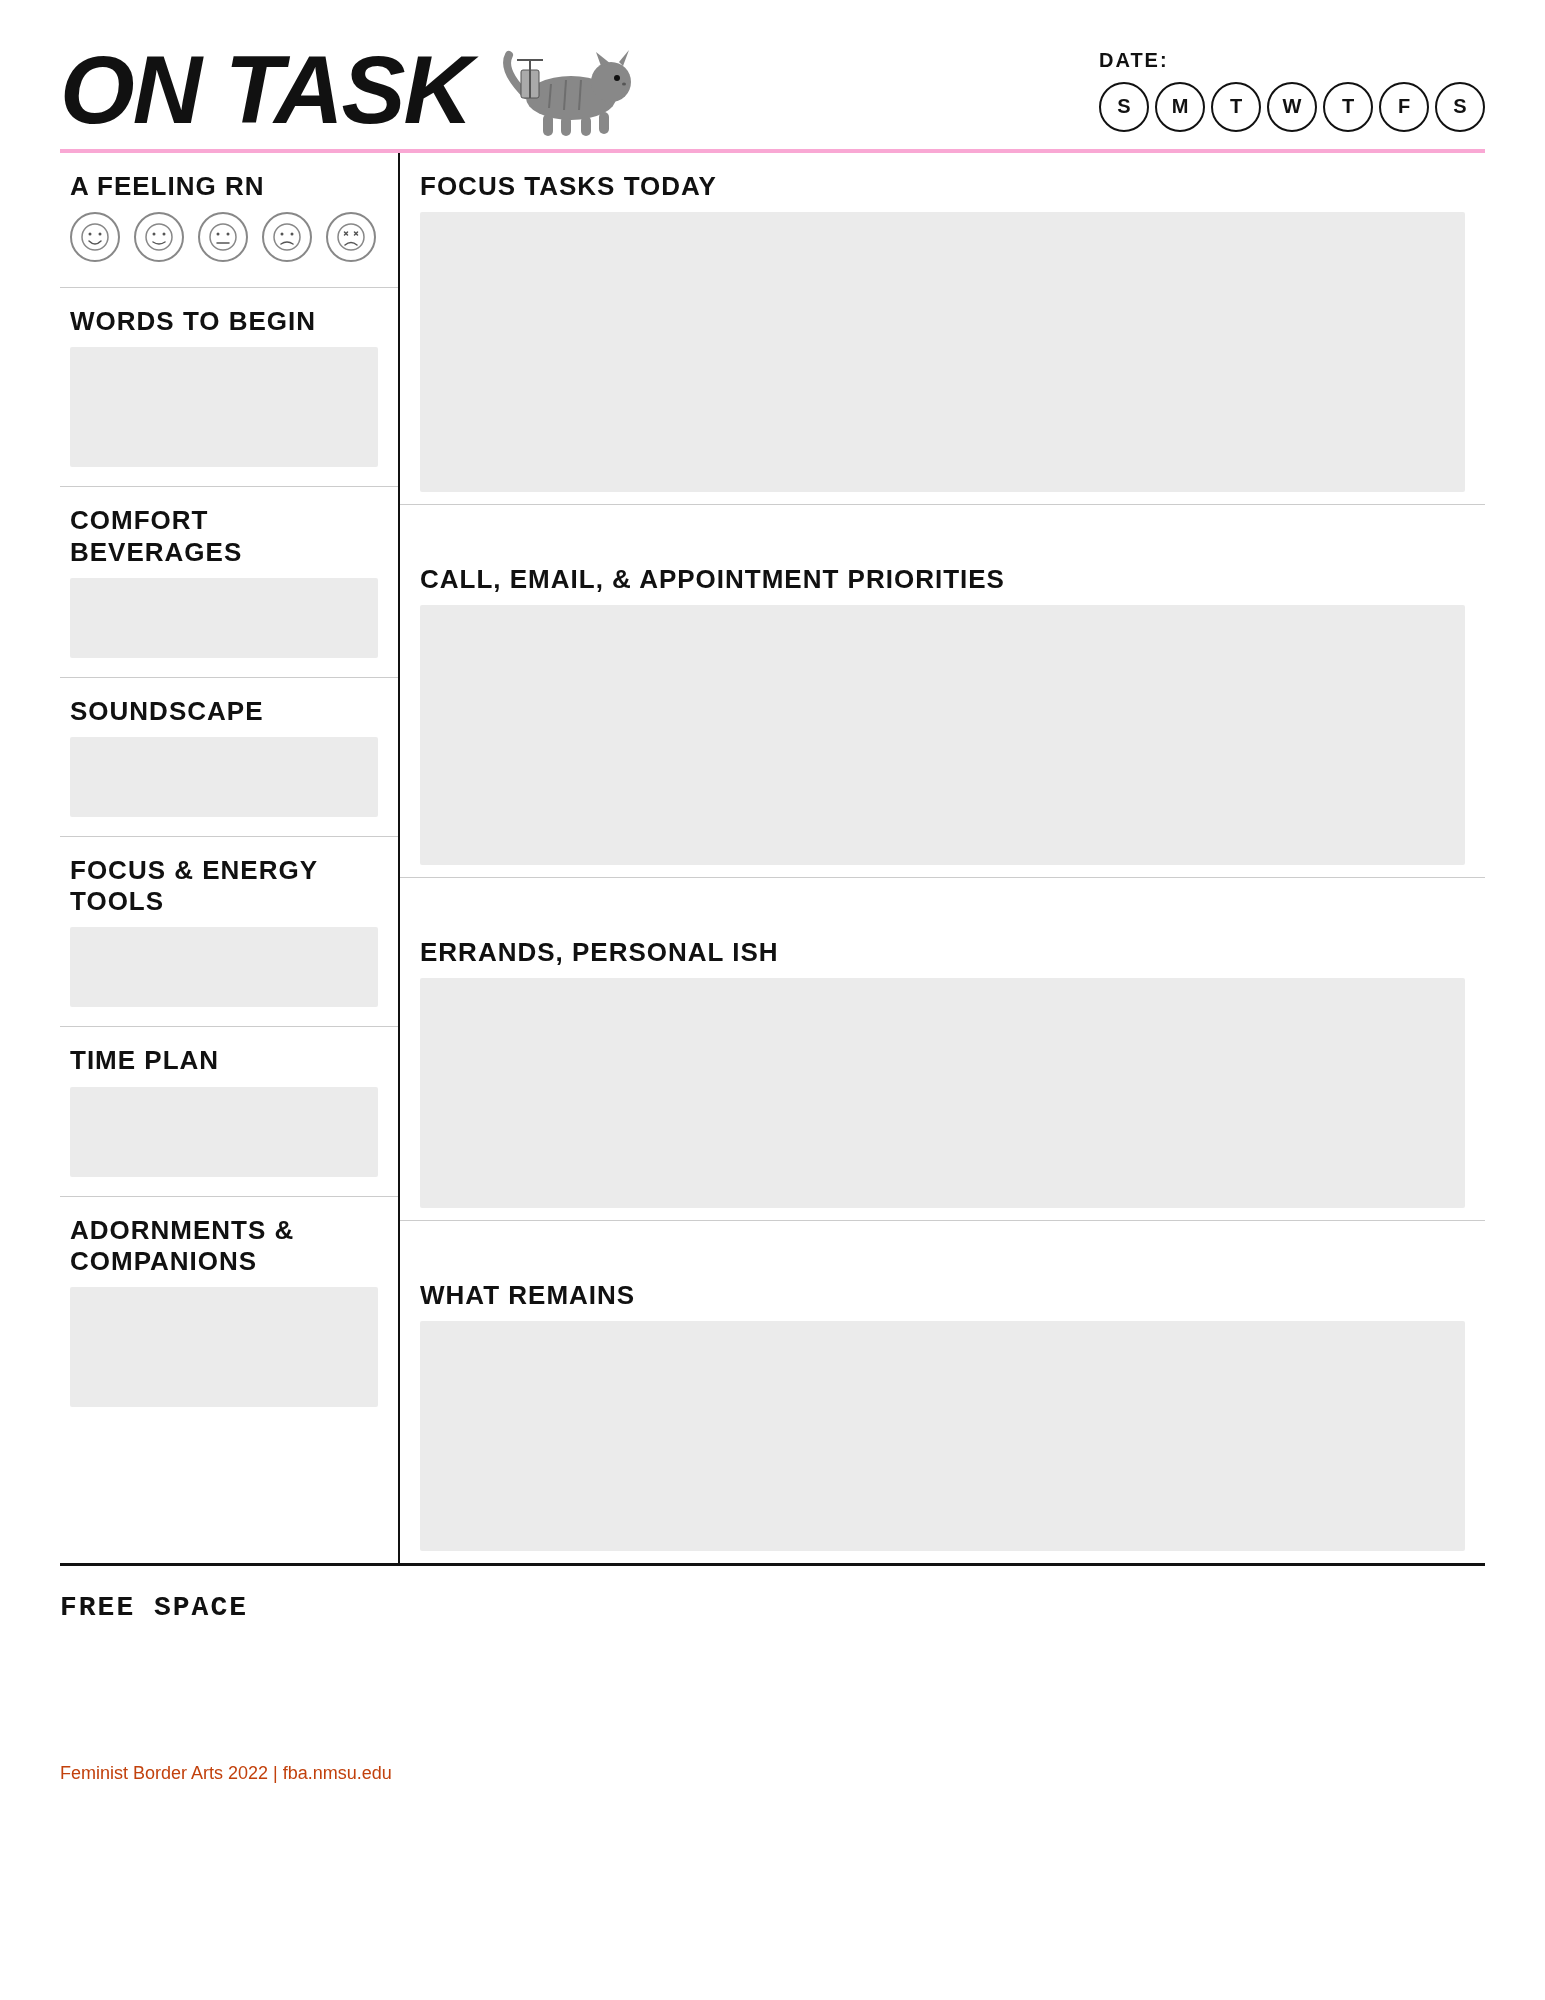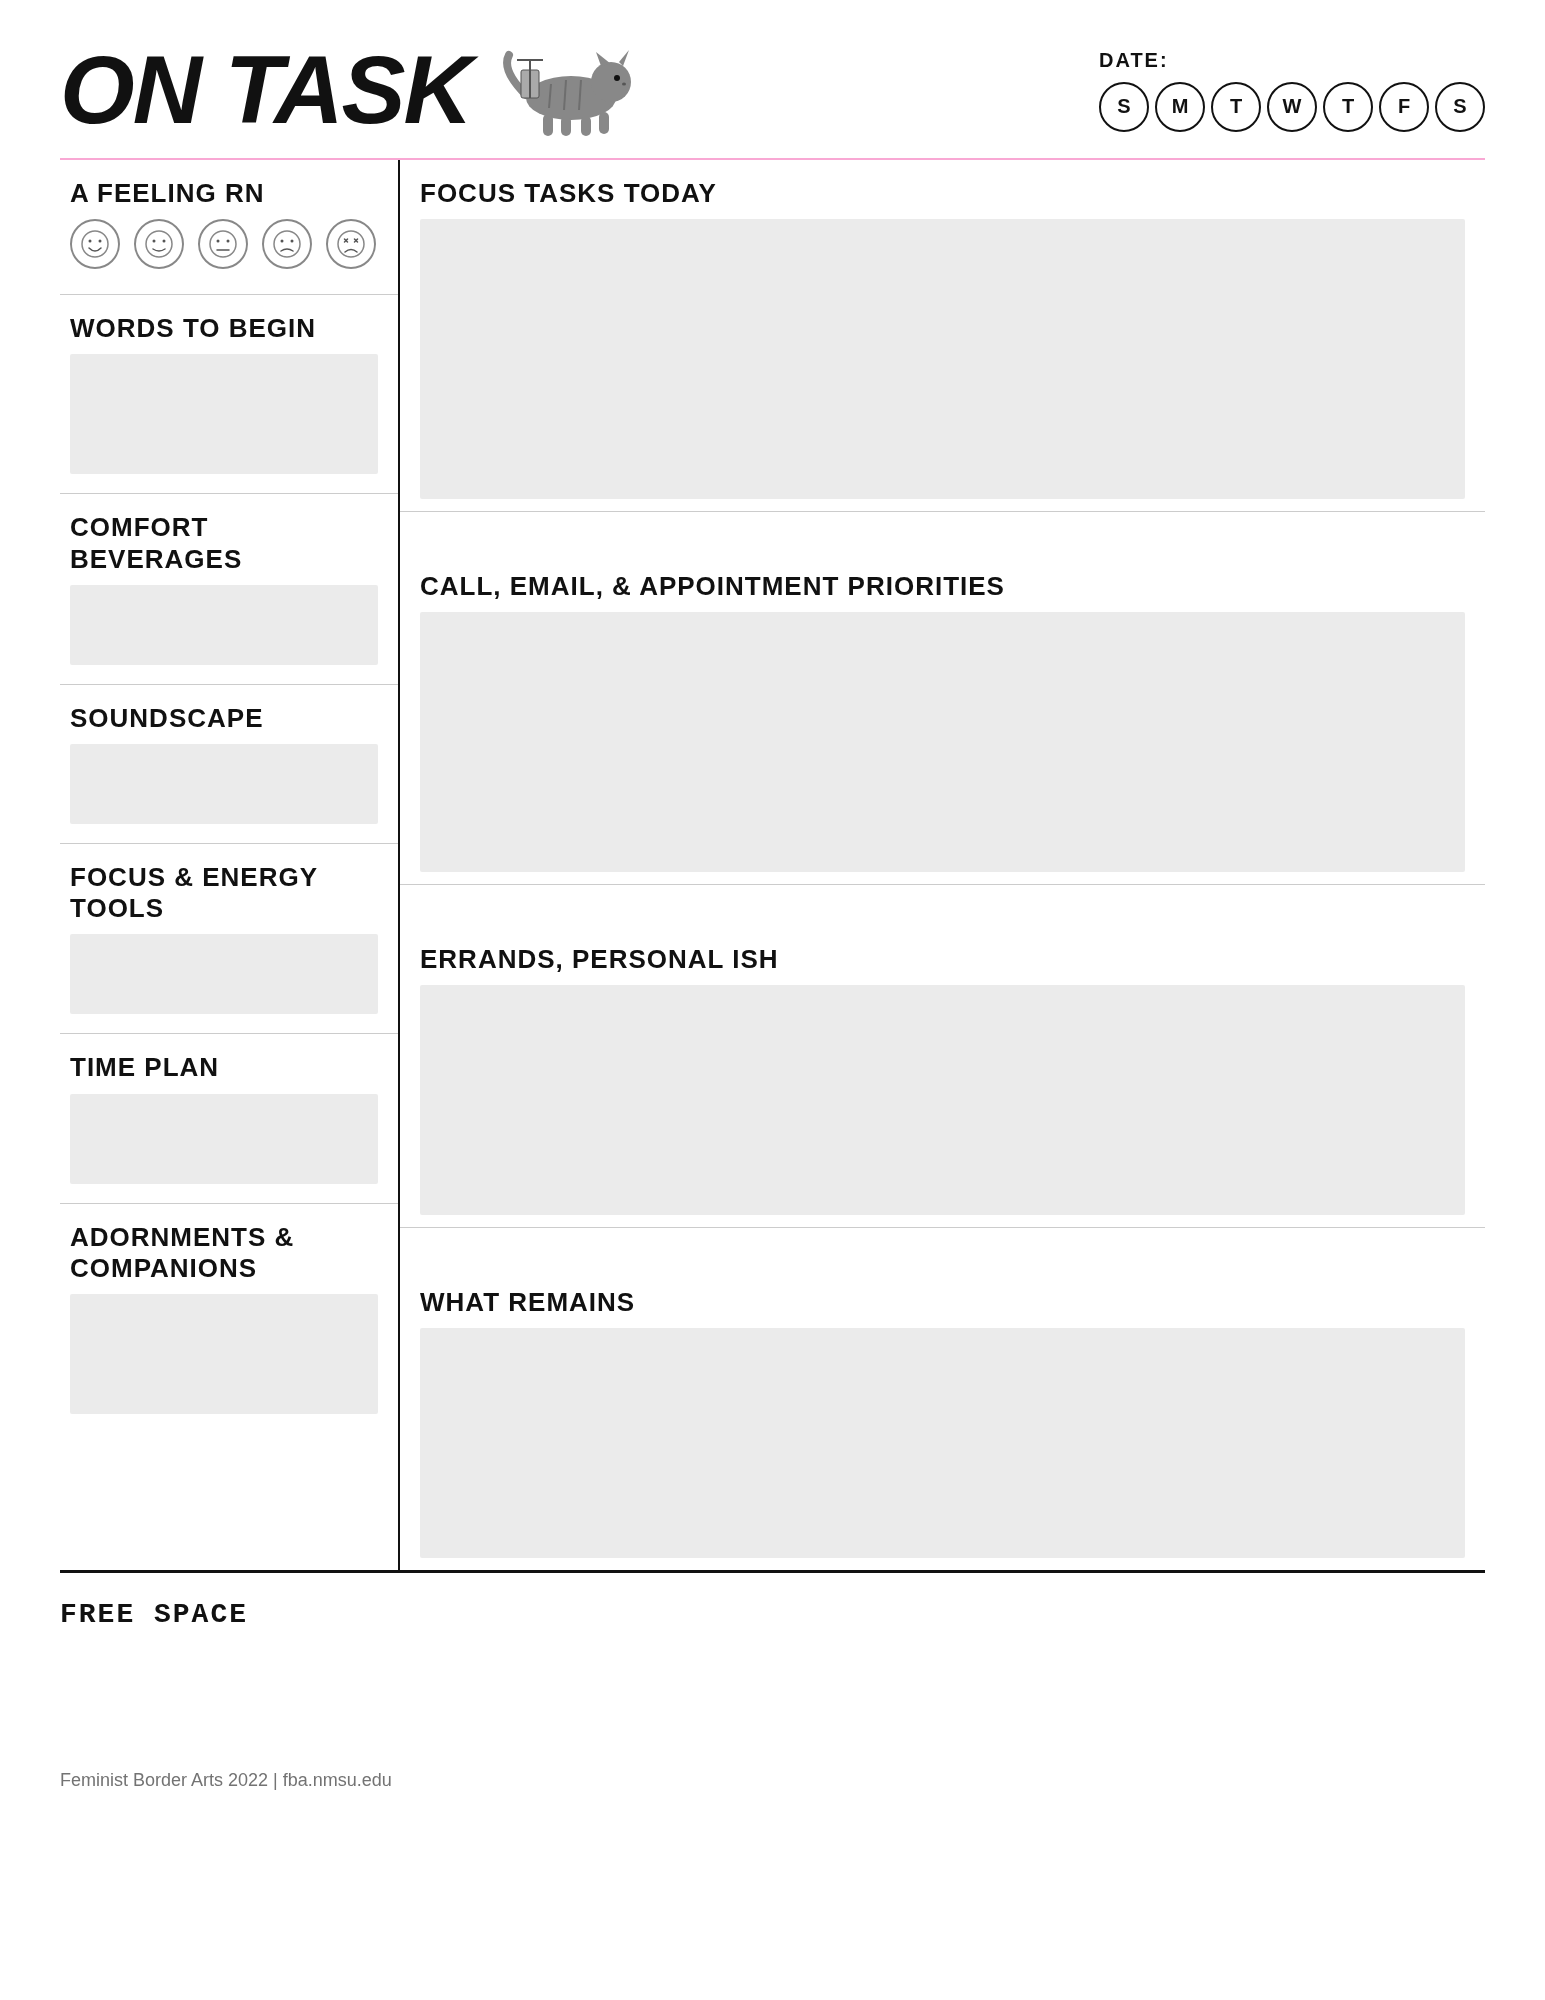--- a/index.html
+++ b/index.html
@@ -15,22 +15,22 @@
       min-height: 2000px;
       padding: 40px 60px;
       color: #111;
     }
 
     
     .header {
       display: flex;
       align-items: center;
       justify-content: space-between;
-      border-bottom: 2px solid #f9a8d4;
-      padding-bottom: 18px;
+      border-bottom: 4px solid #f9a8d4;
+      padding-bottom: 9px;
       margin-bottom: 0;
     }
 
     .header-left {
       display: flex;
       align-items: center;
       gap: 20px;
     }
 
     .title {
@@ -160,21 +160,21 @@
       font-family: 'Courier New', Courier, monospace;
     }
 
     .free-space-box {
       background: #fff;
       min-height: 80px;
     }
 
     .footer-text {
       font-size: 18px;
-      color: #737373;
+      color: #c2410c;
       margin-top: 60px;
     }
 
     
     .cat-svg-container {
       position: relative;
       width: 160px;
       height: 100px;
     }
 

